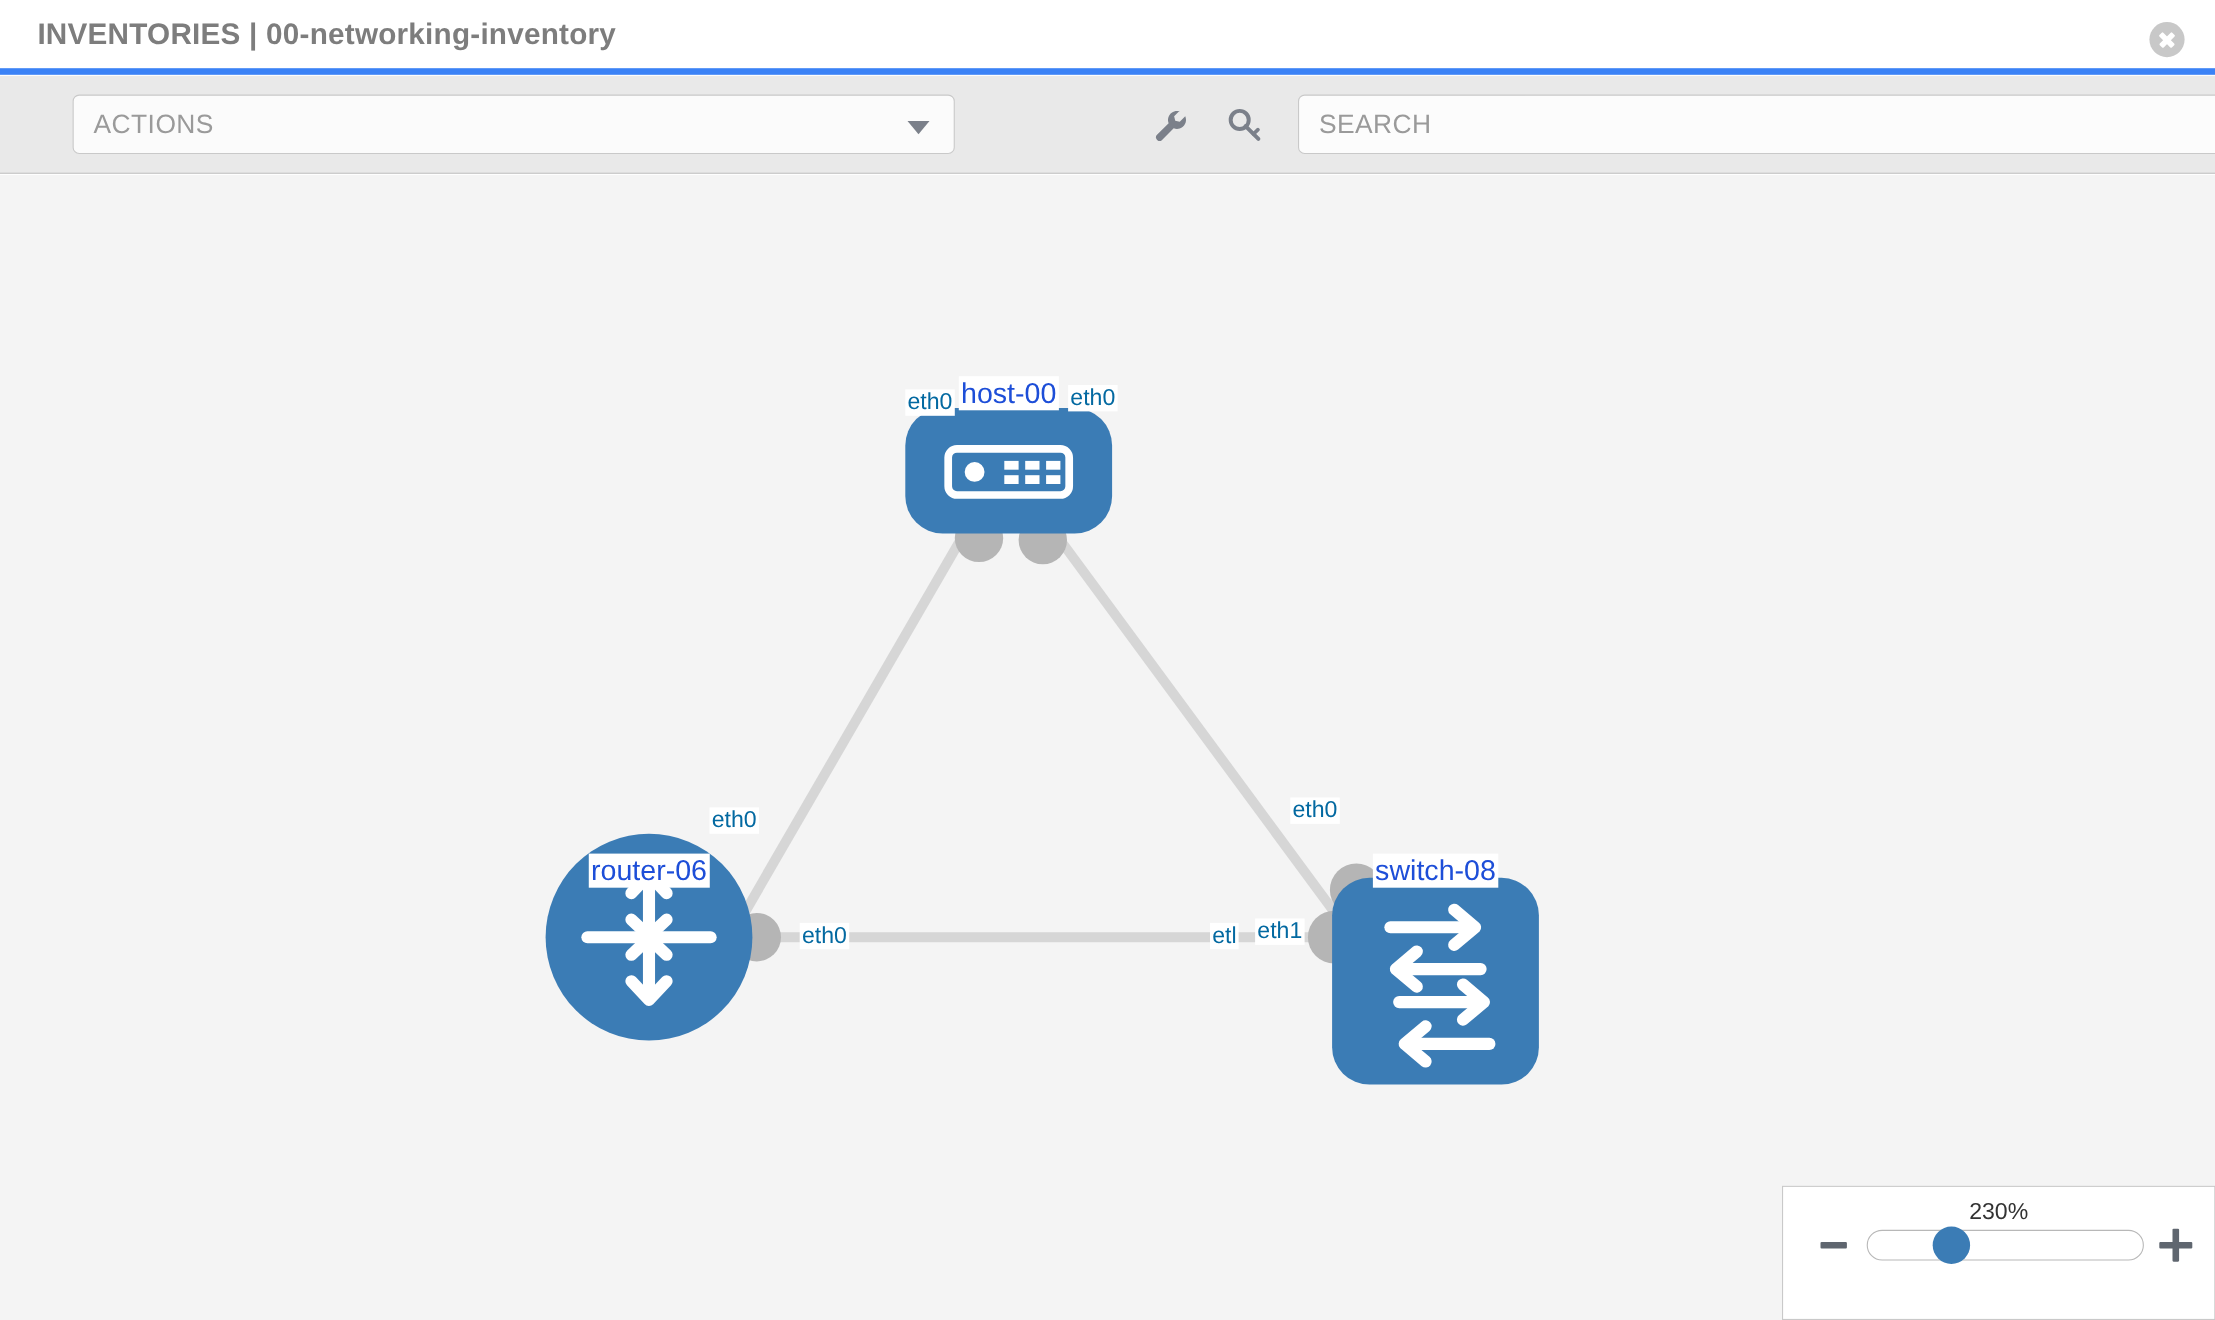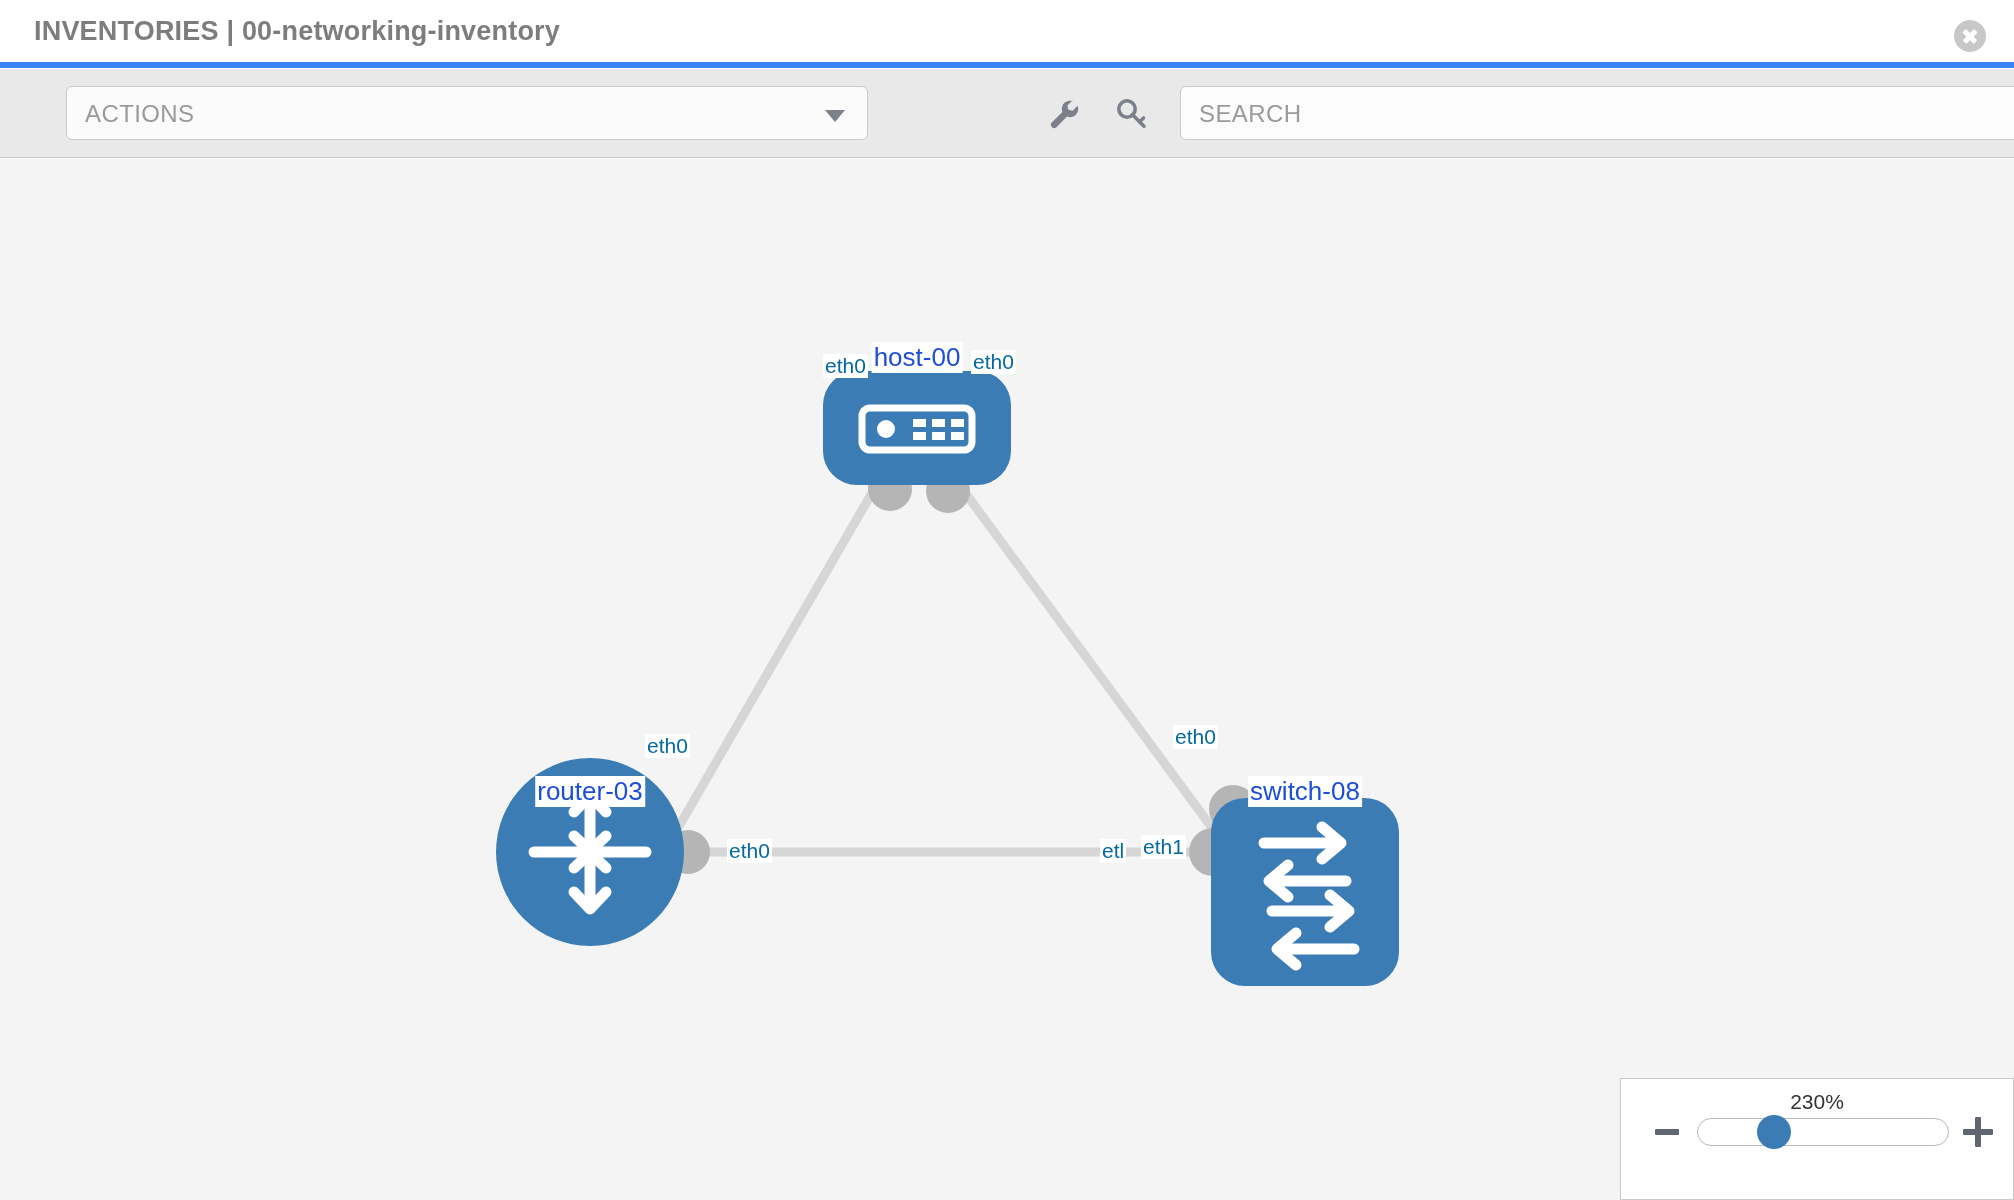--- a/index.html
+++ b/index.html
@@ -329,21 +329,21 @@
           <path d="M1330 736 L1349 752 L1330 768"></path>
 
           <path d="M1354 790 L1278 790"></path>
           <path d="M1296 774 L1277 790 L1296 806"></path>
         </g>
       </g>
     </svg>
 
     <div class="node-label" style="left:917px; top:183px;">host-00</div>
 
-    <div class="node-label" style="left:590px; top:617px;">router-03</div>
+    <div class="node-label" style="left:590px; top:617px;">router-06</div>
 
     <div class="node-label" style="left:1305px; top:617px;">switch-08</div>
 
     <div class="iface-label" style="left:823px; top:195px;">eth0</div>
 
     <div class="iface-label" style="left:971px; top:191px;">eth0</div>
 
     <div class="iface-label" style="left:645px; top:575px;">eth0</div>
 
     <div class="iface-label" style="left:1173px; top:566px;">eth0</div>

